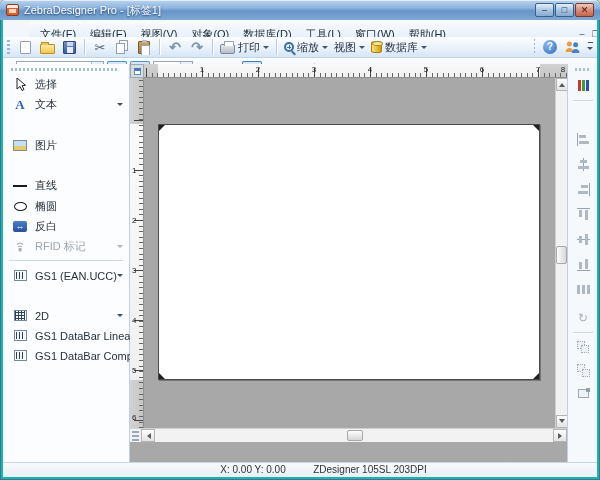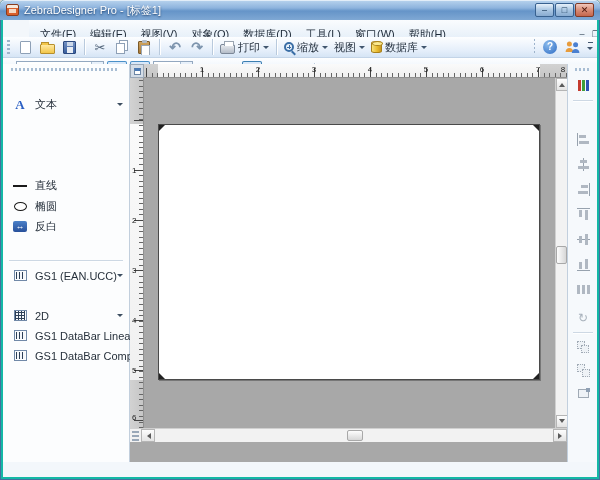--- a/index.html
+++ b/index.html
@@ -329,42 +329,66 @@
       <span class="fbtn disabled">
           <span class="algn"></span>
         </span>
       <span class="fbtn disabled">
           <span class="algn"></span>
         </span>
     </div>
 
     <div class="toolbox">
       <span class="griph"></span>
+      <div class="titem" style="top:11px">
+        <span class="ticon">
+          <svg width="13" height="15" viewBox="0 0 13 15">
+              <path d="M3 1 L3 12 L6 9.5 L8 13.5 L10 12.5 L8 8.7 L11.5 8.3 Z" fill="#fff" stroke="#222" stroke-width="1"></path>
+            </svg>
+        </span>
+        <span class="tlabel">选择</span>
+      </div>
       <div class="titem" style="top:31px">
         <span class="ticon ictext">A</span>
         <span class="tlabel">文本</span>
         <span class="tdd"></span>
       </div>
+      <div class="titem" style="top:72px">
+        <span class="ticon">
+            <span class="icpic"></span>
+          </span>
+        <span class="tlabel">图片</span>
+      </div>
       <div class="titem" style="top:133px">
         <span class="ticon">
             <span class="icellipse"></span>
           </span>
         <span class="tlabel">椭圆</span>
       </div>
       <div class="titem" style="top:112px">
         <span class="ticon">
             <span class="icline"></span>
           </span>
         <span class="tlabel">直线</span>
       </div>
       <div class="titem" style="top:153px">
         <span class="ticon">
             <span class="icinv">↔</span>
           </span>
         <span class="tlabel">反白</span>
+      </div>
+      <div class="titem disabled" style="top:173px">
+        <span class="ticon">
+          <svg width="14" height="12" viewBox="0 0 14 12">
+              <path d="M4 3.5 a4.5 4.5 0 0 1 6 0 M5.2 5.8 a2.8 2.8 0 0 1 3.6 0" stroke="#a7b0ba" fill="none" stroke-width="1.2"></path>
+              <rect x="5.6" y="7" width="3" height="3.4" fill="#a7b0ba"></rect>
+            </svg>
+        </span>
+        <span class="tlabel">RFID 标记</span>
+        <span class="tdd"></span>
       </div>
       <div class="tsep" style="top:196px"></div>
       <div class="titem" style="top:202px">
         <span class="ticon">
             <span class="gbc"></span>
           </span>
         <span class="tlabel">GS1 (EAN.UCC)</span>
         <span class="tdd"></span>
       </div>
       <div class="titem" style="top:242px">
@@ -516,15 +540,19 @@
         <span class="ic-group">
             <i></i>
             <i class="b2" style="left:5px;top:5px"></i>
           </span>
       </span>
       <span class="rbtn" style="top:320px">
         <span class="ic-fit"></span>
       </span>
     </div>
 
+    <div class="statusbar">
+      <span class="stext" style="left:170px;width:160px">X: 0.00 Y: 0.00</span>
+      <span class="stext" style="left:287px;width:160px">ZDesigner 105SL 203DPI</span>
+    </div>
 
   </div>
 </div>
 
 </body></html>

